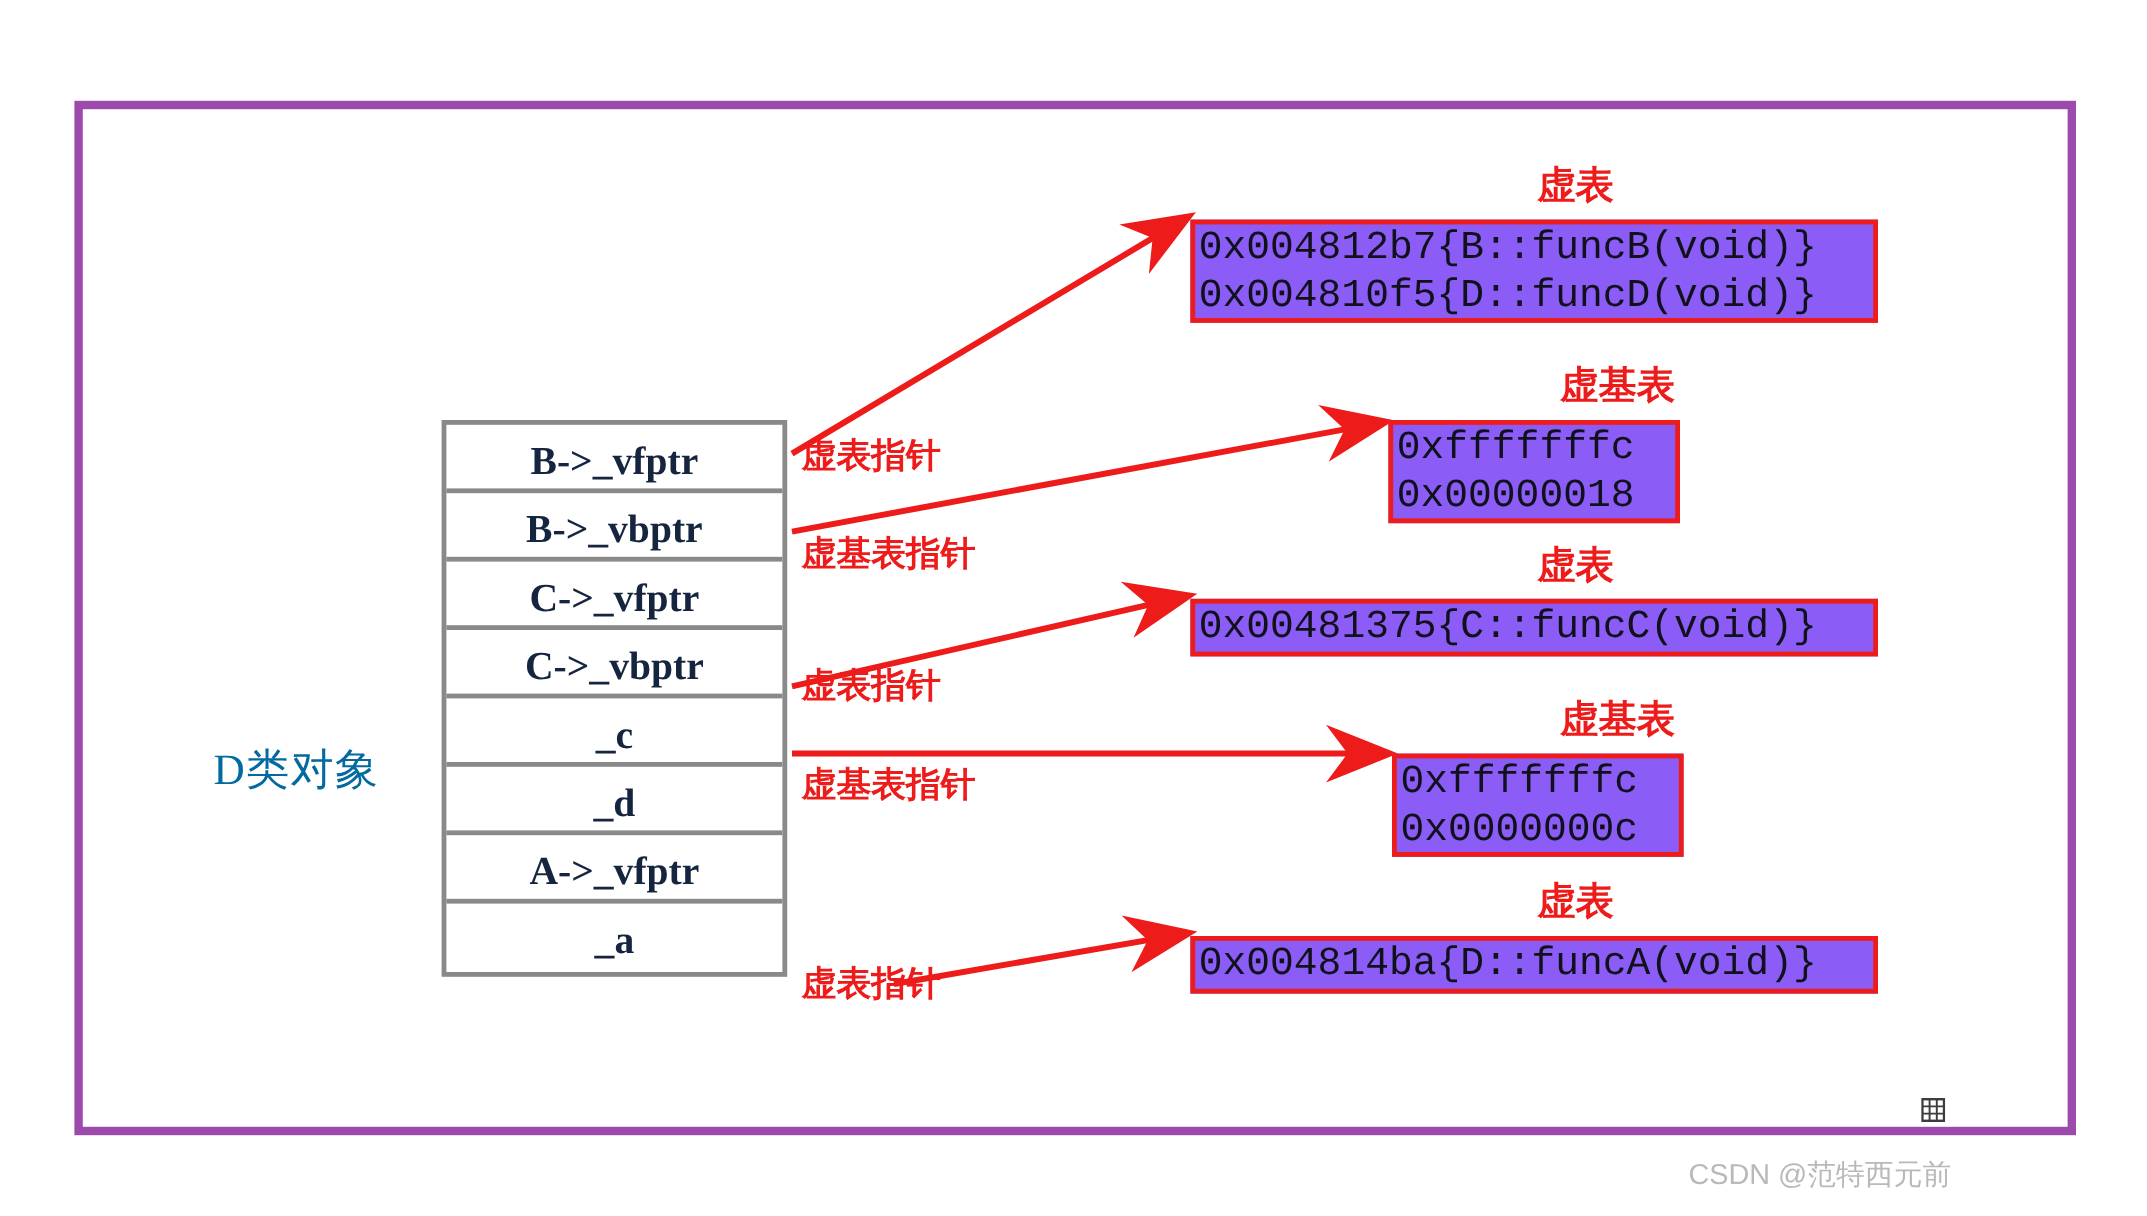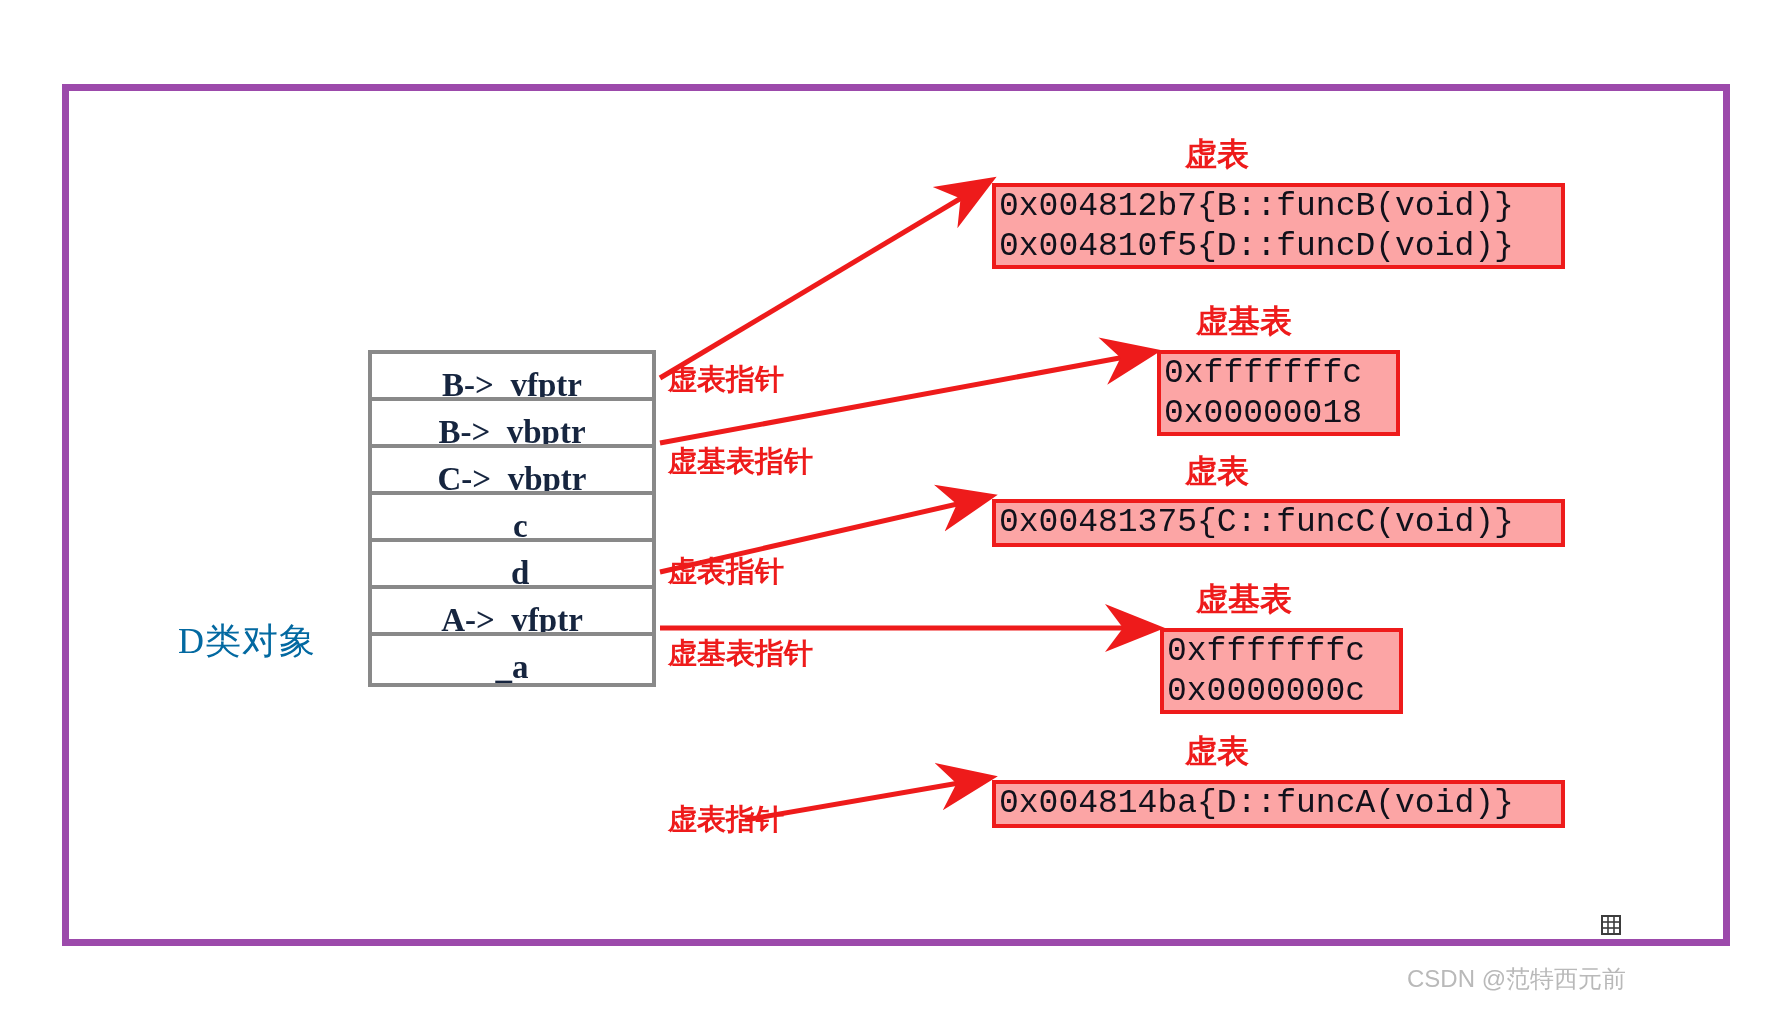--- a/index.html
+++ b/index.html
@@ -36,57 +36,57 @@
   
   .obj-box{
     position:absolute;
     left:368px;top:350px;
     width:288px;
     border:4px solid #898989;
     box-sizing:border-box;
     background:#ffffff;
   }
   .obj-row{
-    height:47px;
+    height:57px;
     line-height:63px;
     text-align:center;
     font-size:33px;
     color:#16253f;
     border-bottom:4px solid #898989;
     box-sizing:border-box;
     font-family:"Liberation Serif", serif;
     font-weight:bold;
     white-space:nowrap;
     overflow:hidden;
   }
   .obj-row:last-child{border-bottom:none;}
 
   
   .vtable{
     position:absolute;
     border:4px solid #ee1b1b;
     box-sizing:border-box;
-    background:#fca5a5;
+    background:#8b5cf6;
   }
   .vtable .vrow{
     font-size:33px;
     line-height:1.22;
     color:#11111b;
     font-family:"Liberation Mono", monospace;
     white-space:pre;
     padding:0 3px;
   }
   .vt-title{
     position:absolute;
     color:#ee1b1b;
     font-size:32px;
     font-family:"Liberation Serif", serif;
     font-weight:bold;
     white-space:nowrap;
-    text-align:left;
+    text-align:right;
   }
 
   
   .ann{
     position:absolute;
     color:#ee1b1b;
     font-size:29px;
     font-family:"Liberation Serif", serif;
     font-weight:bold;
     white-space:nowrap;
@@ -138,20 +138,21 @@
     <line x1="660" y1="628" x2="1155" y2="628" stroke="#ee1b1b" stroke-width="5" marker-end="url(#ah)"></line>
 
     <line x1="745" y1="820" x2="988" y2="778" stroke="#ee1b1b" stroke-width="5" marker-end="url(#ah)"></line>
   </svg>
 
   <div class="obj-label">D类对象</div>
 
   <div class="obj-box">
     <div class="obj-row">B-&gt;_vfptr</div>
     <div class="obj-row">B-&gt;_vbptr</div>
+    <div class="obj-row">C-&gt;_vfptr</div>
     <div class="obj-row">C-&gt;_vbptr</div>
     <div class="obj-row">_c</div>
     <div class="obj-row">_d</div>
     <div class="obj-row">A-&gt;_vfptr</div>
     <div class="obj-row">_a</div>
   </div>
 
   <div class="ann" style="left:668px;top:360px;">虚表指针</div>
   <div class="ann" style="left:668px;top:442px;">虚基表指针</div>
   <div class="ann" style="left:668px;top:552px;">虚表指针</div>

